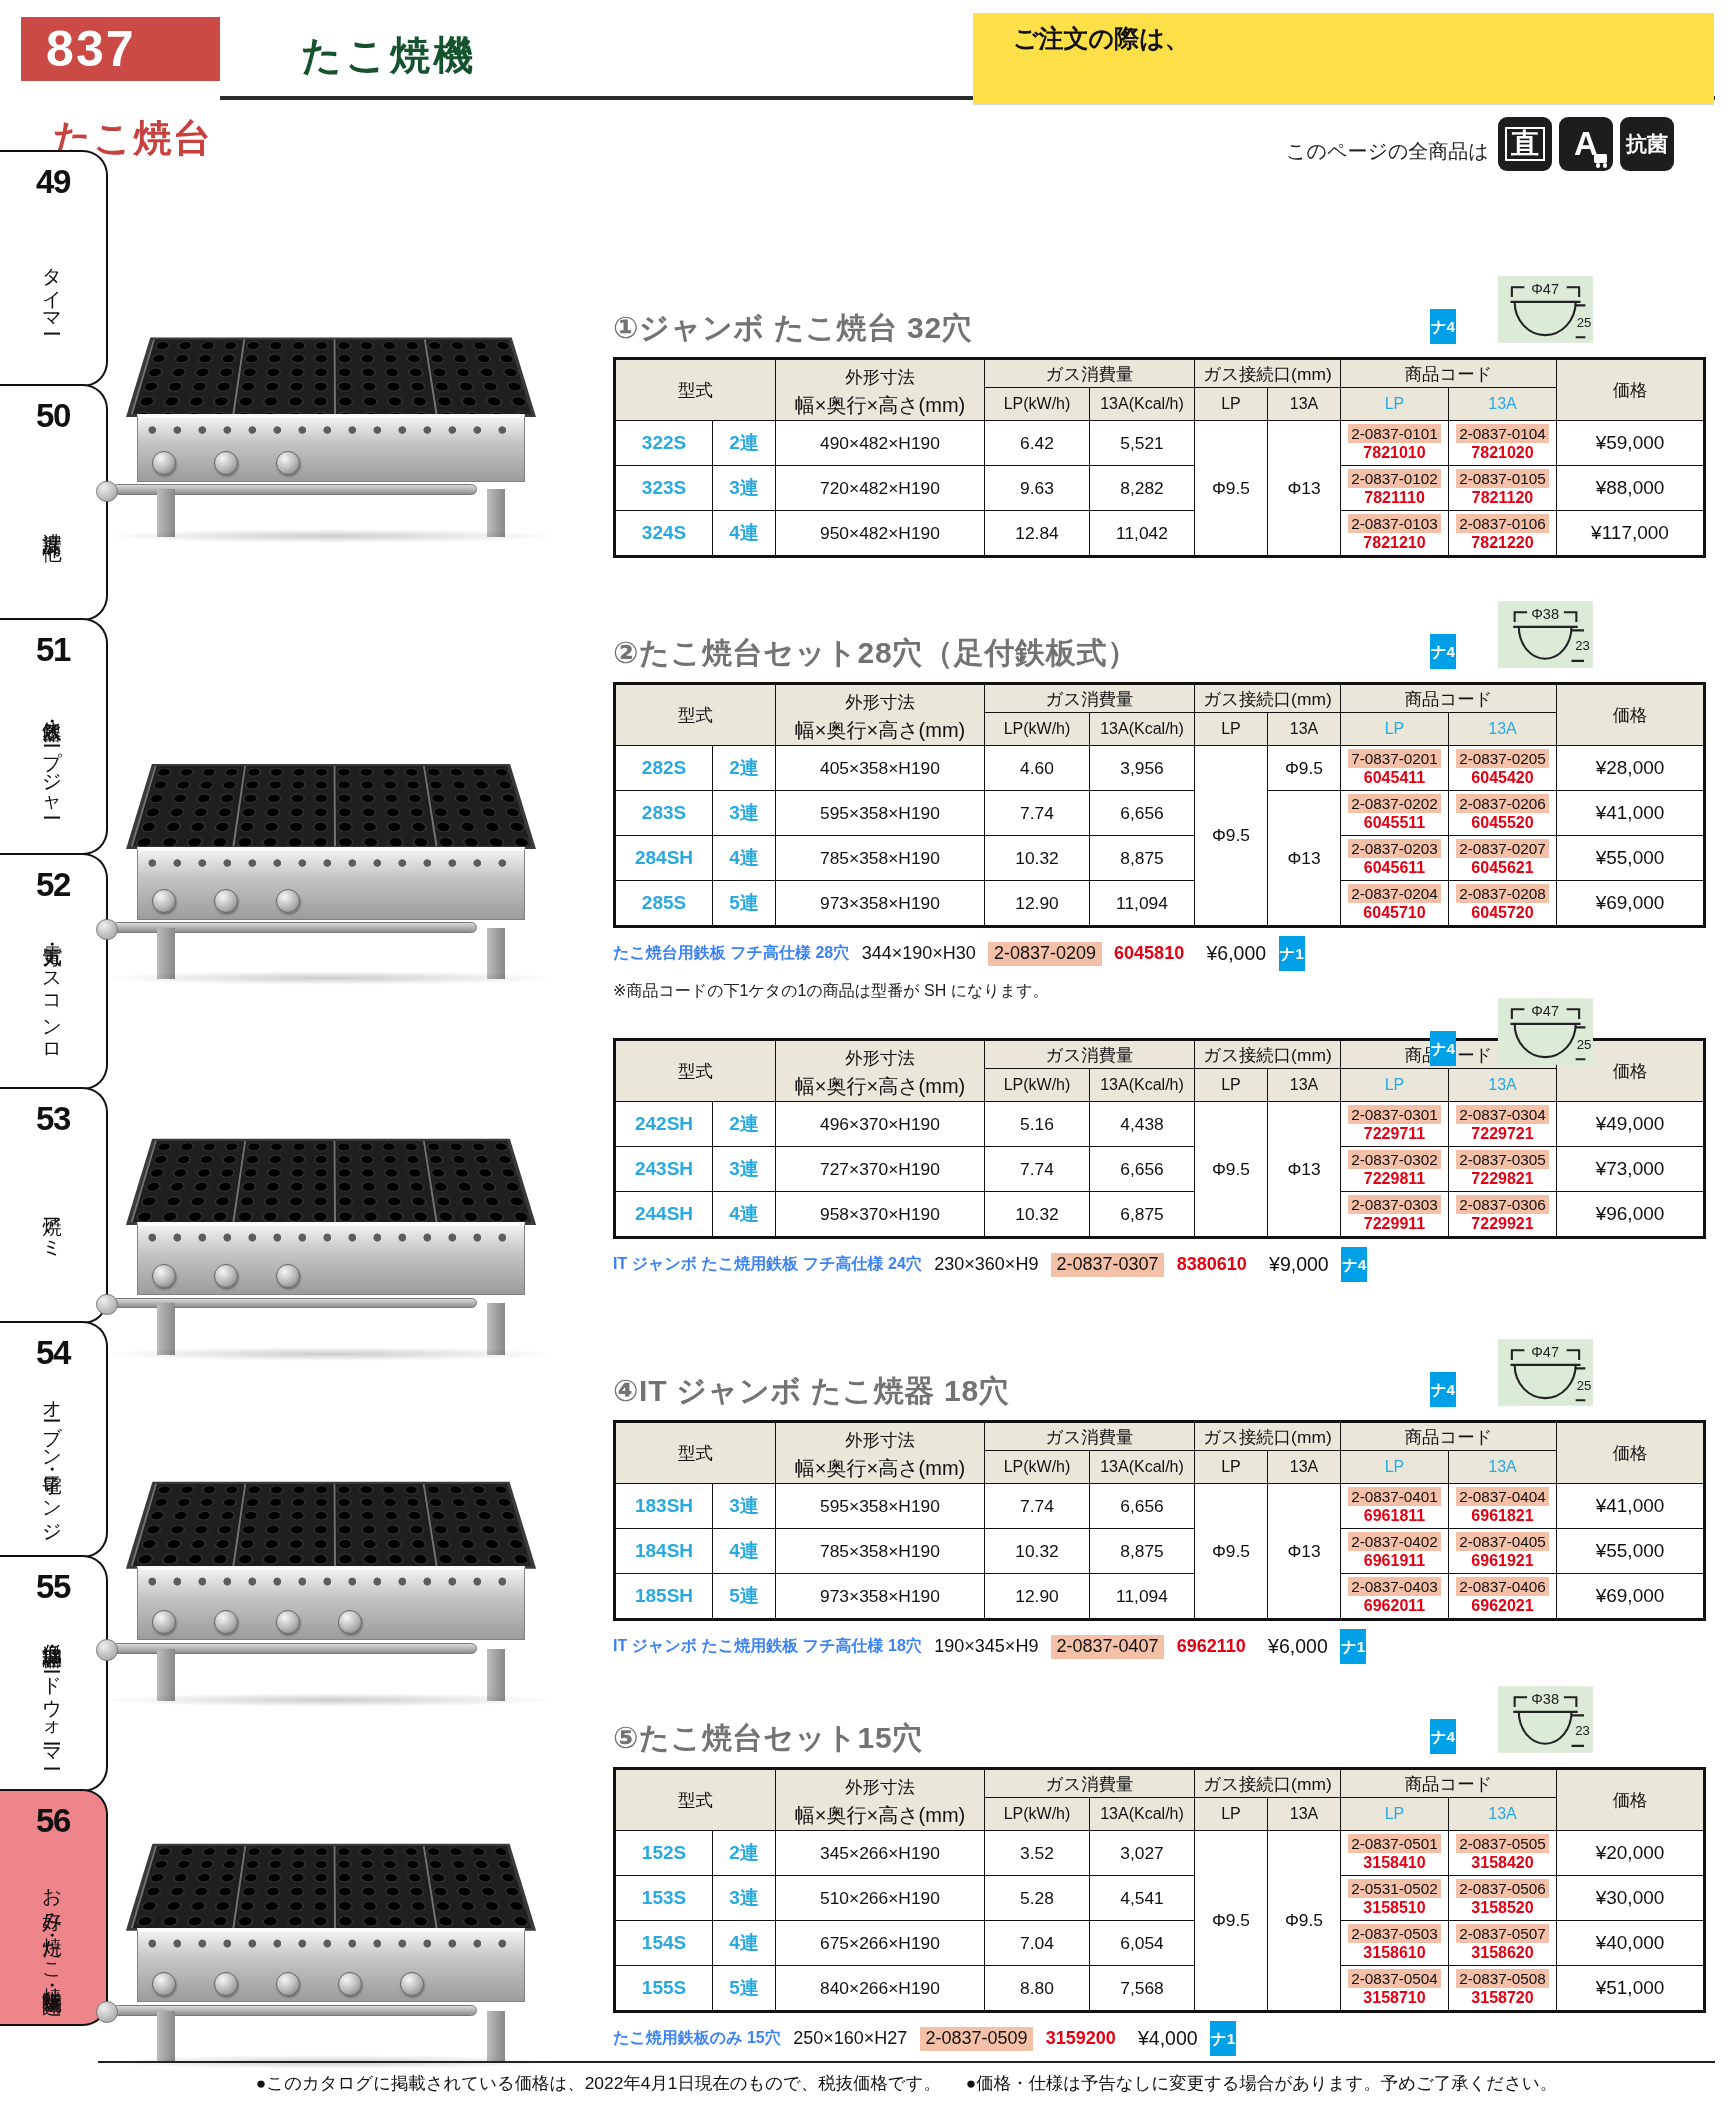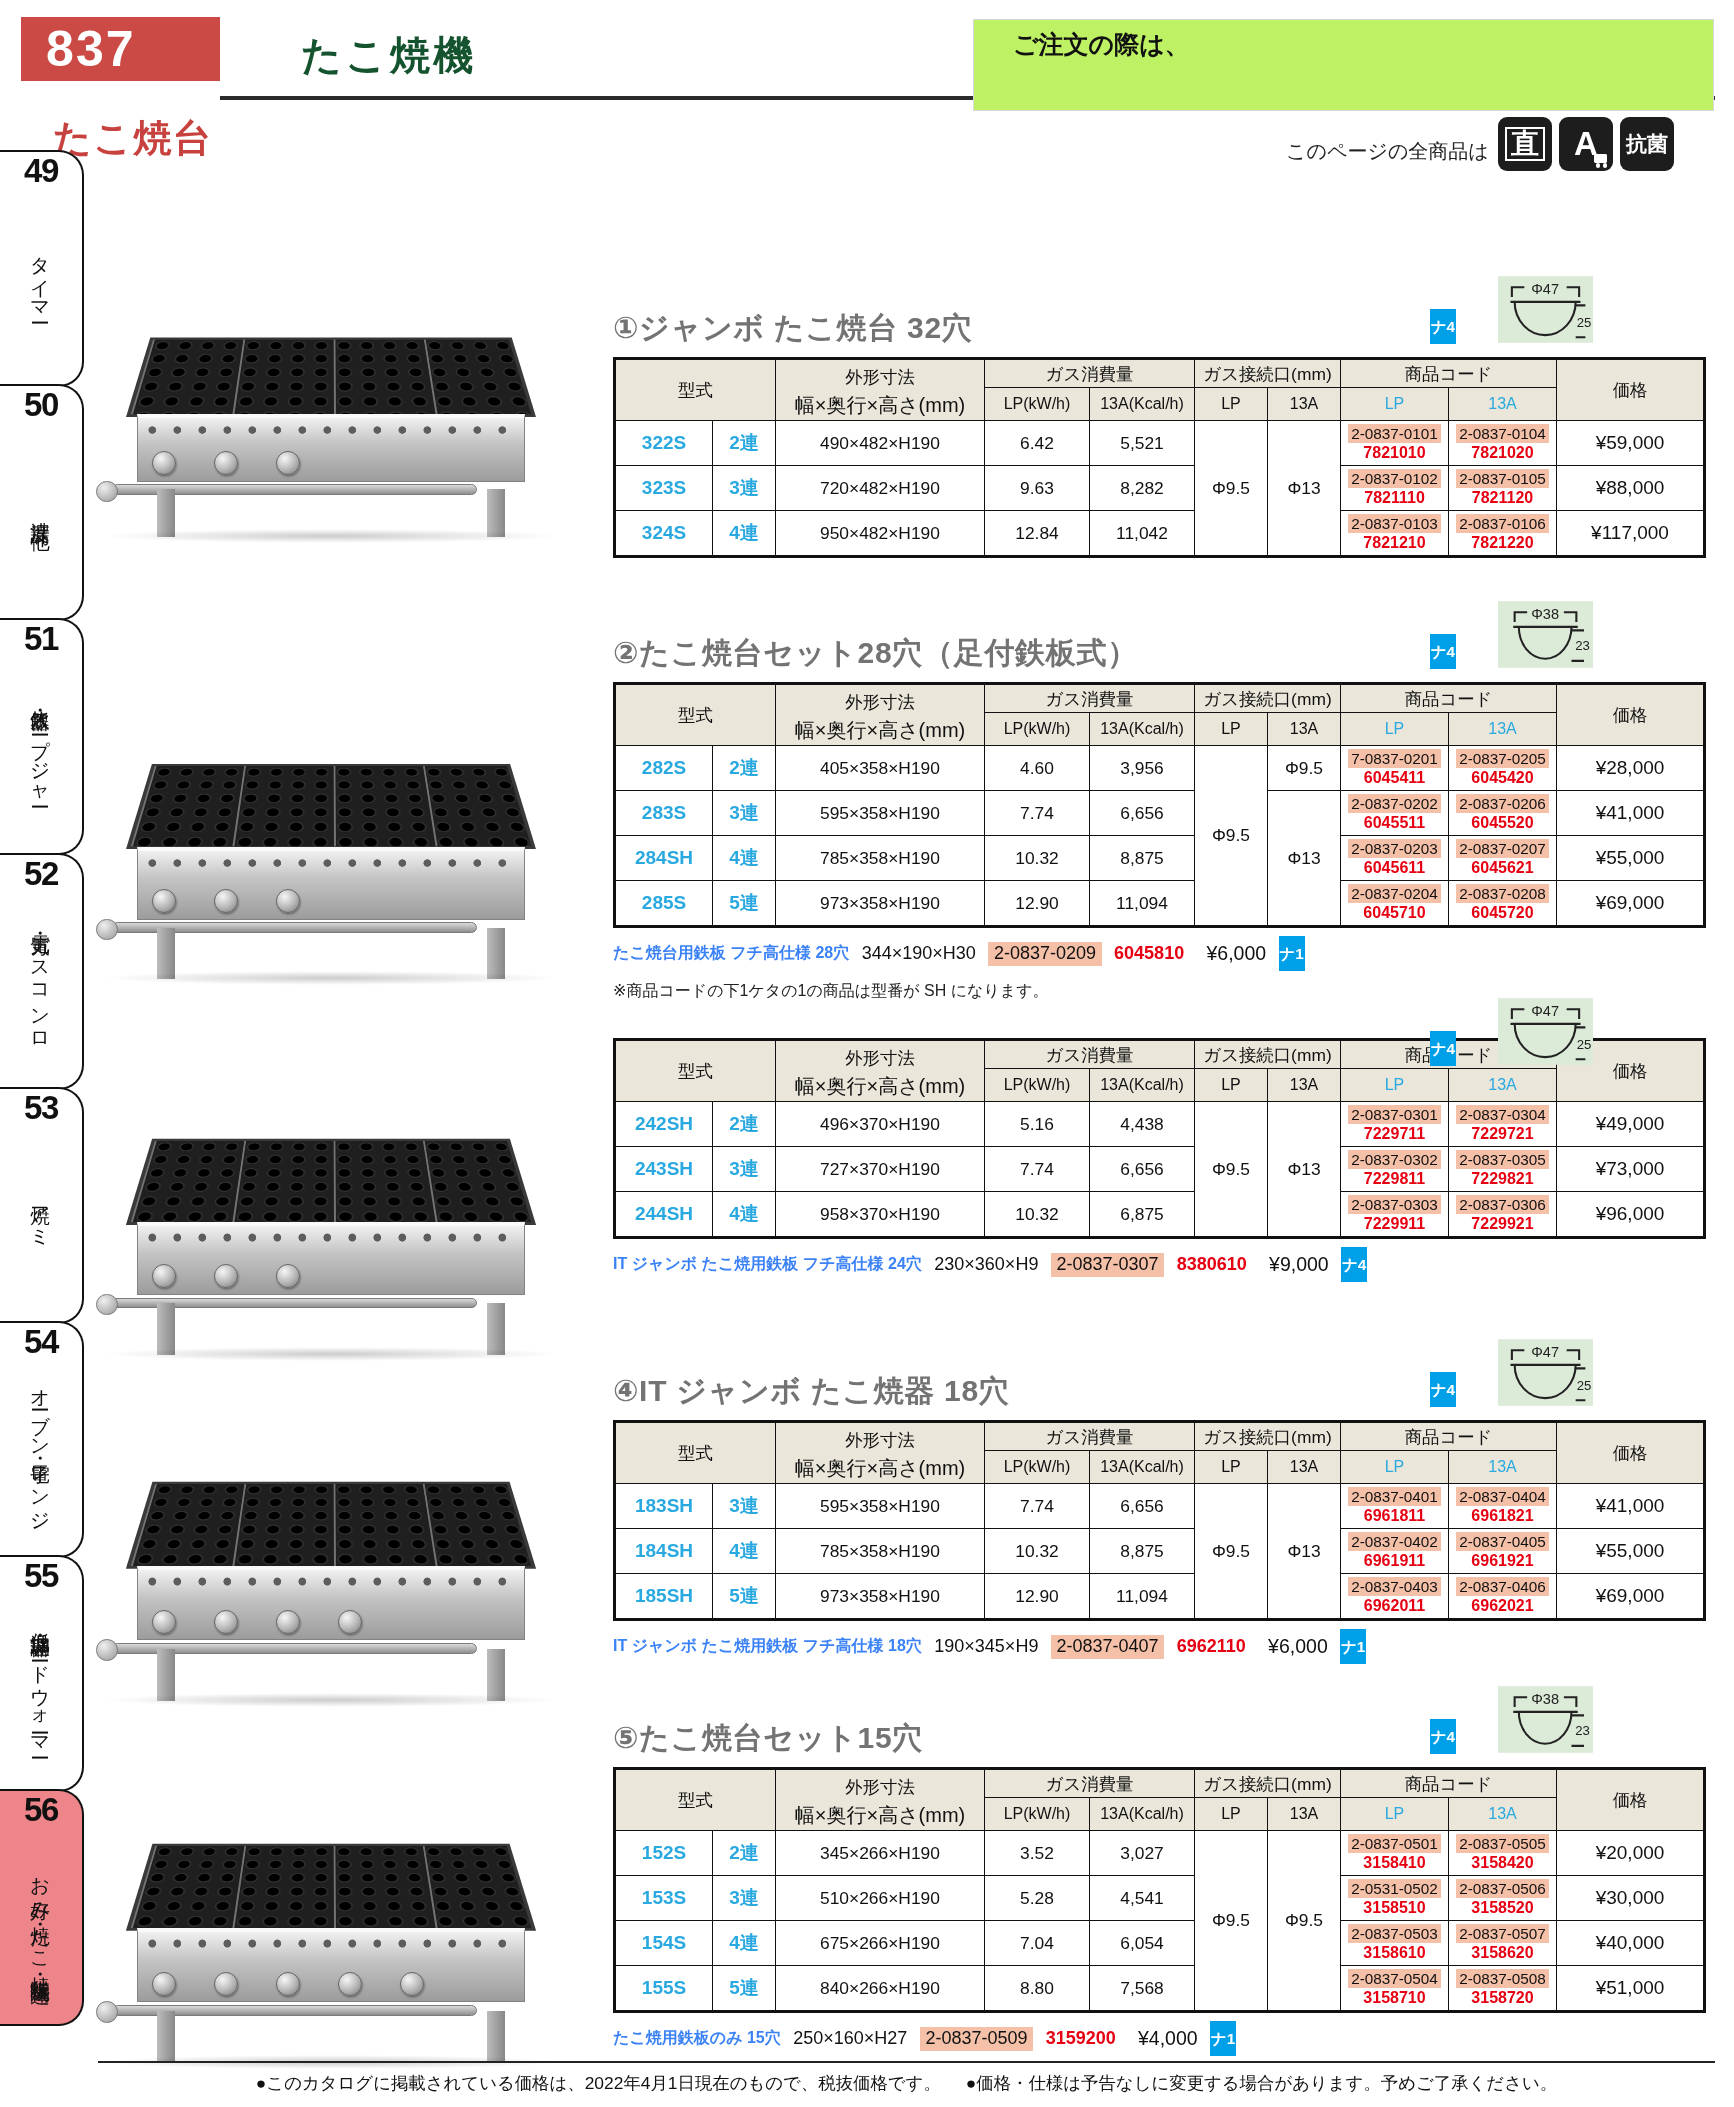--- a/index.html
+++ b/index.html
@@ -3,37 +3,37 @@
 <meta charset="utf-8">
 <style>
 *{margin:0;padding:0;box-sizing:border-box}
 html,body{width:1734px;height:2108px}
 body{position:relative;background:#fff;font-family:"Liberation Sans","DejaVu Sans",sans-serif;color:#111;overflow:hidden}
 
 
 .pagenum{position:absolute;left:21px;top:17.4px;width:199px;height:64px;background:#cb4a45;color:#fff;font-size:50px;font-weight:bold;display:flex;align-items:center;padding-left:25px;letter-spacing:2.1px}
 .cat-title{position:absolute;left:301px;top:28px;font-size:40px;font-weight:bold;color:#14532d;letter-spacing:3.5px}
 .header-rule{position:absolute;left:220px;top:96px;width:1495px;height:3.5px;background:#2b2b2b}
-.order-box{position:absolute;left:973px;top:19px;width:741px;height:92px;background:#bef264;border:0.7px solid #d8d8d8;padding:8.4px 0 0 39px}
+.order-box{position:absolute;left:973px;top:13px;width:741px;height:92px;background:#fde047;border:0.7px solid #d8d8d8;padding:8.4px 0 0 39px}
 .order-line1{font-size:25px;font-weight:bold}
 .order-line2{font-size:28.6px;font-weight:bold;margin-top:1.4px}
 .order-line2 .red{color:#e60012}
 .section-title{position:absolute;left:53px;top:113px;font-size:38px;font-weight:bold;color:#c7423e;letter-spacing:1.4px}
 .allprod{position:absolute;left:1286px;top:138px;font-size:20px;color:#222}
 .prod-icons{position:absolute;left:1498px;top:117px;display:flex;gap:7px}
 .picon{width:54px;height:54px;background:#1d1d1d;border-radius:9px;color:#fff;display:flex;align-items:center;justify-content:center;font-weight:bold;position:relative}
 .picon.direct span{border:2.8px solid #fff;padding:1.4px 4.2px;font-size:28px;line-height:1}
 .picon.truck{font-size:33px}
 .picon.truck i{position:absolute;right:6.3px;bottom:8.4px;width:12.5px;height:9px;background:#fff;border-radius:1.4px}
 .picon.truck i::after{content:"";position:absolute;left:1.4px;bottom:-4.9px;width:4.2px;height:4.2px;border-radius:50%;background:#fff;box-shadow:7px 0 0 #fff}
 .picon.anti{font-size:21px;letter-spacing:0}
 
 
 .sidebar{position:absolute;left:0;top:150px;width:84px}
-.tab{position:relative;width:84px;height:237px;background:#fff;border:2.8px solid #111;border-left:none;border-radius:0 25px 25px 0;margin-top:-2.8px;text-align:center}
+.tab{position:relative;width:108px;height:237px;background:#fff;border:2.8px solid #111;border-left:none;border-radius:0 25px 25px 0;margin-top:-2.8px;padding-top:11px;text-align:center}
 .tab.first{margin-top:0}
 .tab.active{background:#ee858b}
 .tab .num{font-size:33px;font-weight:bold;letter-spacing:-1.4px}
 .tab .lbl{margin-top:2.8px;display:inline-block;writing-mode:vertical-rl;height:171px;font-size:19.5px;letter-spacing:1.4px}
 
 
 .sec{position:absolute;left:613px;width:1088px}
 .s1{top:308px}.s2{top:633px}.s3{top:1030px}.s4{top:1371px}.s5{top:1718px}
 .sec-title{font-size:30px;font-weight:bold;color:#737373;letter-spacing:0.7px;white-space:nowrap}
 .badge{width:26px;height:35px;background:#00a0e9;color:#fff;font-size:15.3px;font-weight:bold;line-height:1.06;display:inline-flex;align-items:center;justify-content:center;text-align:center;word-break:break-all;padding:0.7px}

